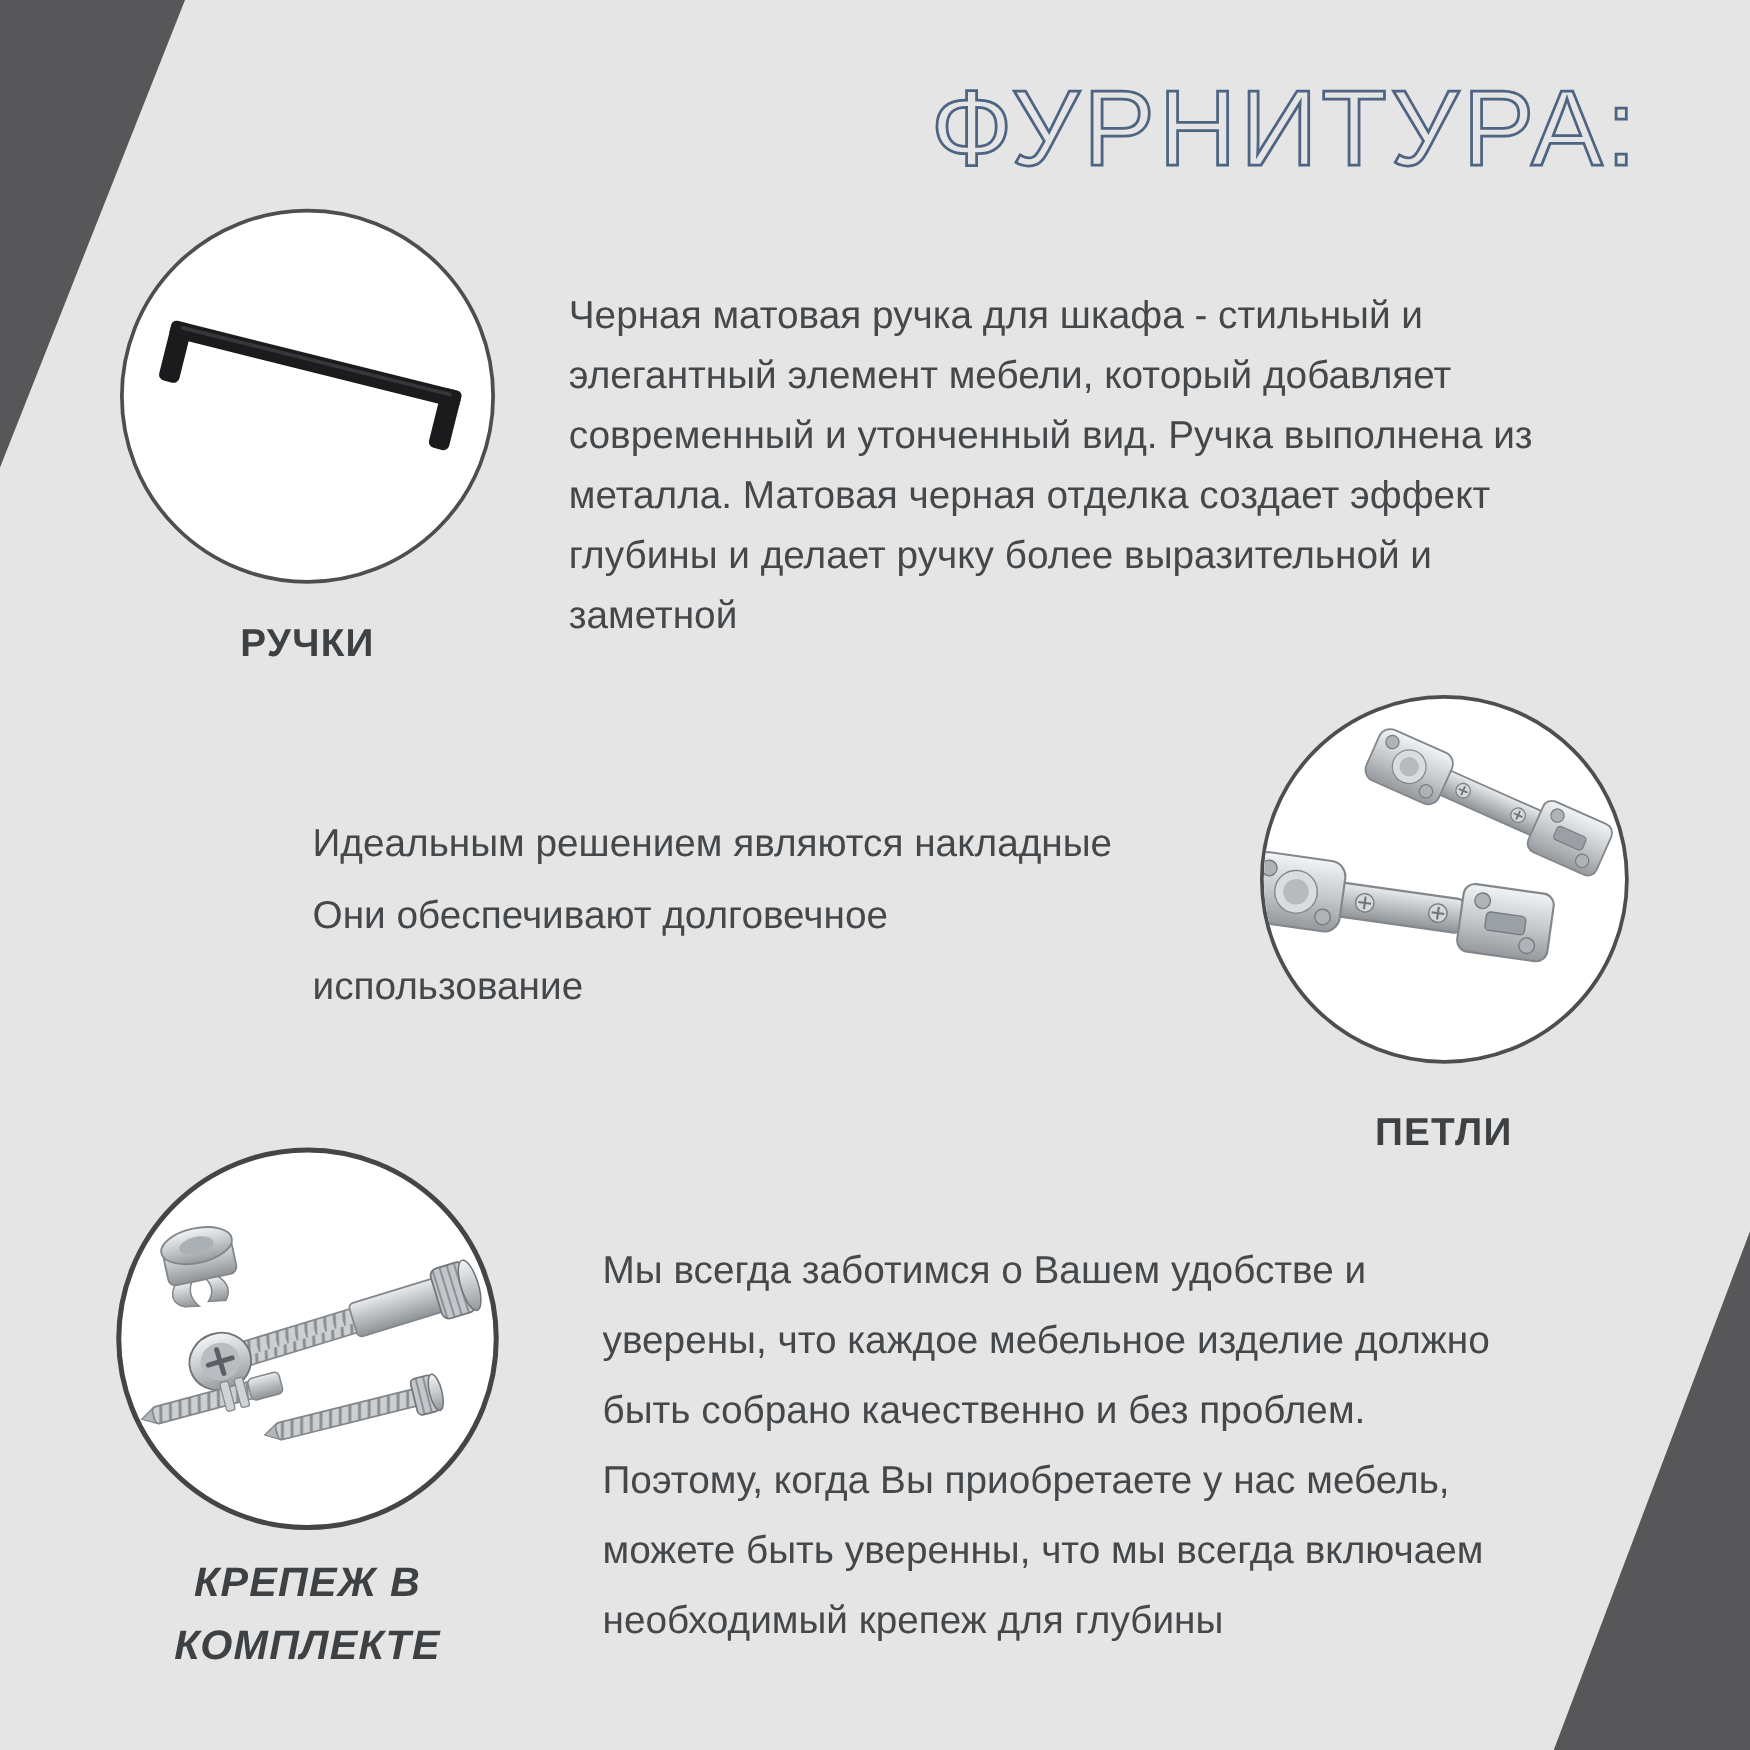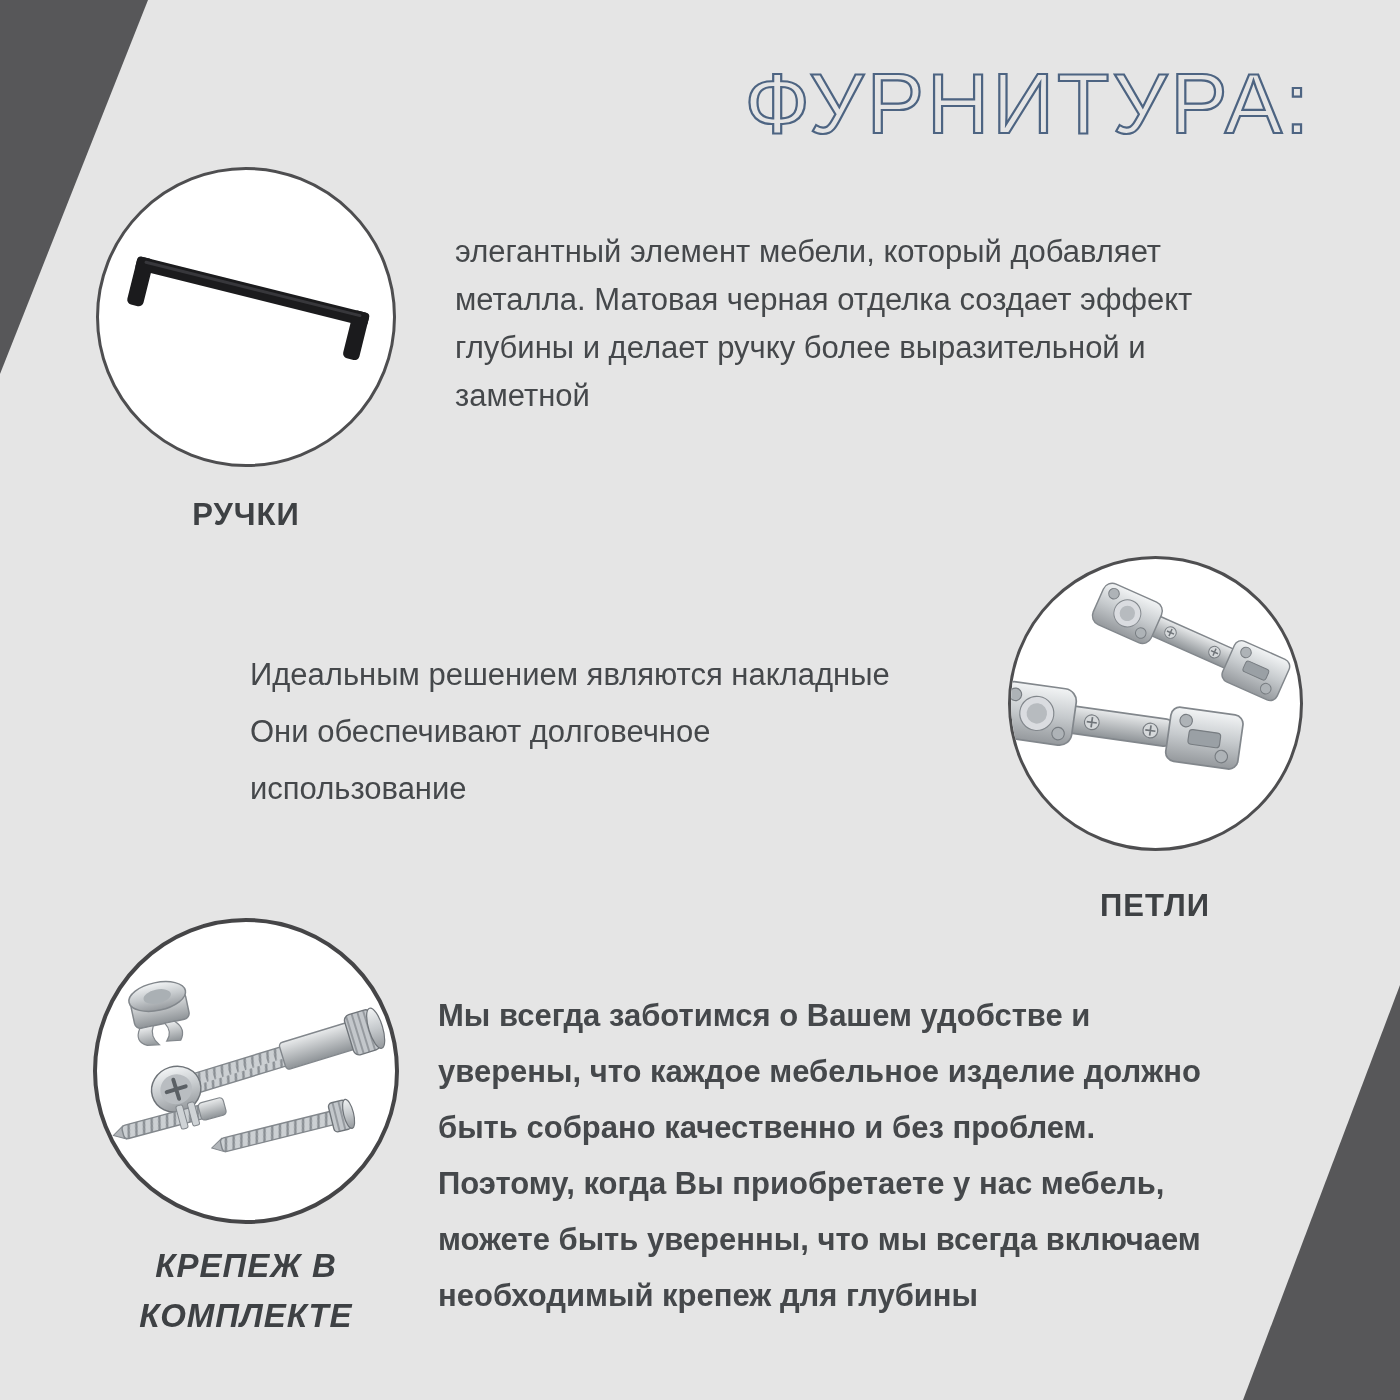--- a/index.html
+++ b/index.html
@@ -33,21 +33,21 @@
     position:absolute;font-weight:bold;color:#3e4144;text-align:center;letter-spacing:1px;
   }
   .label-handles{left:96px;top:497px;width:300px;font-size:31px;}
   .label-hinges{left:1005px;top:888px;width:300px;font-size:31px;}
   .label-fasteners{left:90px;top:1241px;width:312px;font-size:33px;line-height:50px;font-style:italic;}
 
   .para{position:absolute;color:#45484b;font-size:31px;}
   .para .pline{white-space:nowrap;}
   .para-handles{left:455px;top:228px;line-height:48px;}
   .para-hinges{left:250px;top:646px;width:715px;text-align:left;line-height:57px;}
-  .para-fasteners{left:438px;top:988px;line-height:56px;font-weight:bold;}
+  .para-fasteners{left:482px;top:988px;line-height:56px;}
   .bold{font-weight:bold;color:#3d4043;}
 </style>
 </head>
 <body>
 
 <div class="canvas">
 
   <div class="wedge wedge-tl"></div>
   <div class="wedge wedge-br"></div>
 
@@ -59,21 +59,23 @@
         <rect x="28" y="116" width="244" height="14" rx="4" fill="#1b1b1d"></rect>
         <rect x="28" y="116" width="17" height="50" rx="5" fill="#1b1b1d"></rect>
         <rect x="255" y="116" width="17" height="50" rx="5" fill="#1b1b1d"></rect>
         <rect x="36" y="119" width="228" height="3" rx="1.5" fill="#3e3e44" opacity="0.8"></rect>
       </g>
     </svg>
   </div>
   <div class="label label-handles">РУЧКИ</div>
 
   <div class="para para-handles">
+    <div class="pline">Черная матовая ручка для шкафа - стильный и</div>
     <div class="pline">элегантный элемент мебели, который добавляет</div>
+    <div class="pline">современный и утонченный вид. Ручка выполнена из</div>
     <div class="pline">металла. Матовая черная отделка создает эффект</div>
     <div class="pline">глубины и делает ручку более выразительной и</div>
     <div class="pline">заметной</div>
   </div>
 
   <div class="para para-hinges">
     <div class="pline">Идеальным решением являются накладные</div>
     <div class="pline">Они обеспечивают долговечное</div>
     <div class="pline">использование</div>
   </div>

